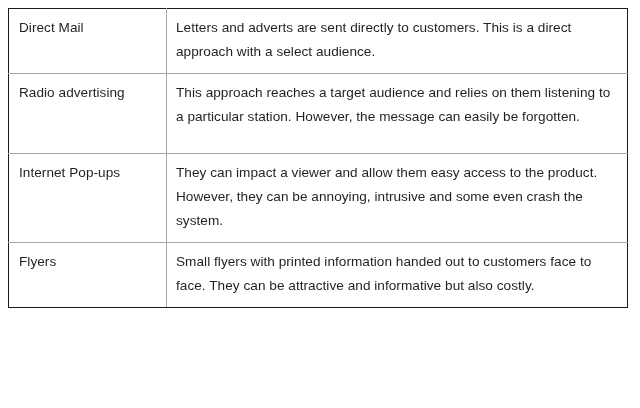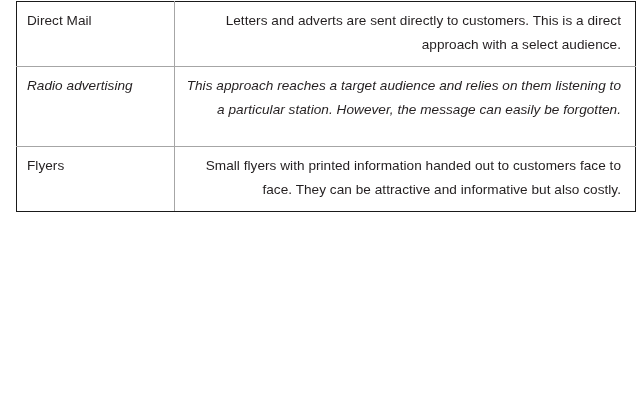--- a/index.html
+++ b/index.html
@@ -11,25 +11,24 @@
     width: 640px;
     height: 408px;
     overflow: hidden;
     font-family: "Liberation Sans", sans-serif;
     -webkit-font-smoothing: antialiased;
   }
 
   #table-wrap {
     position: absolute;
     left: 8px;
-    top: 1px;
+    top: 8px;
     width: 619px;
     height: 390px;
     box-sizing: border-box;
-    margin-left: 8px;
   }
 
   table.promo-table {
     width: 619px;
     border-collapse: collapse;
     table-layout: fixed;
     border: 1.4px solid #1a1a1a;
     background: #ffffff;
   }
 
@@ -40,21 +39,21 @@
     border: 1px solid #a6a6a6;
     vertical-align: top;
     padding: 0;
     background: #ffffff;
   }
 
   
   table.promo-table tr:first-child td { border-top-color: #1a1a1a; }
   table.promo-table tr:last-child  td { border-bottom-color: #1a1a1a; }
   table.promo-table td:first-child { border-left-color: #1a1a1a; }
-  table.promo-table td:last-child  { border-right-color: #1a1a1a; text-align: right; }
+  table.promo-table td:last-child  { border-right-color: #1a1a1a; }
 
   .cell-text {
     display: block;
     font-size: 13.6px;
     line-height: 24px;
     color: #231f20;
     letter-spacing: 0.04px;
     padding: 7px 10px 9px 9px;
   }
 
@@ -63,21 +62,21 @@
     padding-right: 6px;
   }
 
   .cell-desc .cell-text {
     padding-left: 9px;
     padding-right: 14px;
   }
 
   
   tr[data-row="0"] td { height: 53px; }
-  tr[data-row="1"] td { height: 79px; font-style: italic; }
+  tr[data-row="1"] td { height: 79px; }
   tr[data-row="2"] td { height: 58px; }
   tr[data-row="3"] td { height: 74px; }
   tr[data-row="4"] td { height: 61px; }
   tr[data-row="5"] td { height: 64px; }
 </style>
 </head>
 <body>
 
 <div id="table-wrap">
   <table class="promo-table">
@@ -99,20 +98,28 @@
       <tr data-row="1">
         <td class="cell-label">
           <span class="cell-text">Radio advertising</span>
         </td>
         <td class="cell-desc">
           <span class="cell-text">This approach reaches a target audience and relies on them listening to a particular station. However, the message can easily be forgotten.</span>
         </td>
       </tr>
 
 
+      <tr data-row="3">
+        <td class="cell-label">
+          <span class="cell-text">Internet Pop-ups</span>
+        </td>
+        <td class="cell-desc">
+          <span class="cell-text">They can impact a viewer and allow them easy access to the product. However, they can be annoying, intrusive and some even crash the system.</span>
+        </td>
+      </tr>
 
 
       <tr data-row="5">
         <td class="cell-label">
           <span class="cell-text">Flyers</span>
         </td>
         <td class="cell-desc">
           <span class="cell-text">Small flyers with printed information handed out to customers face to face. They can be attractive and informative but also costly.</span>
         </td>
       </tr>

